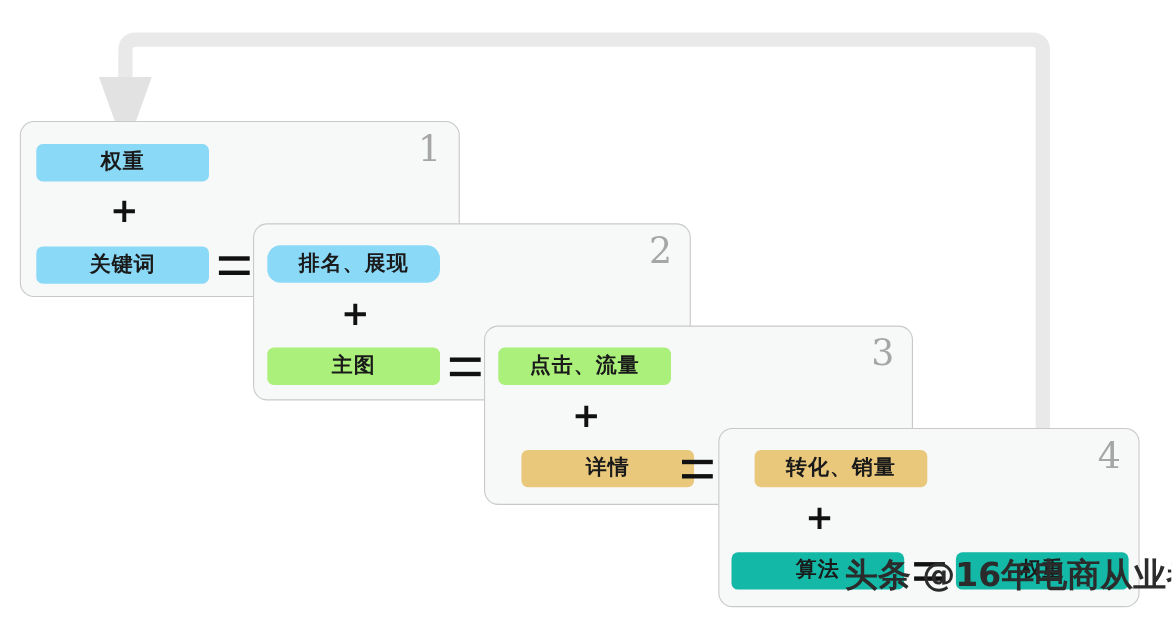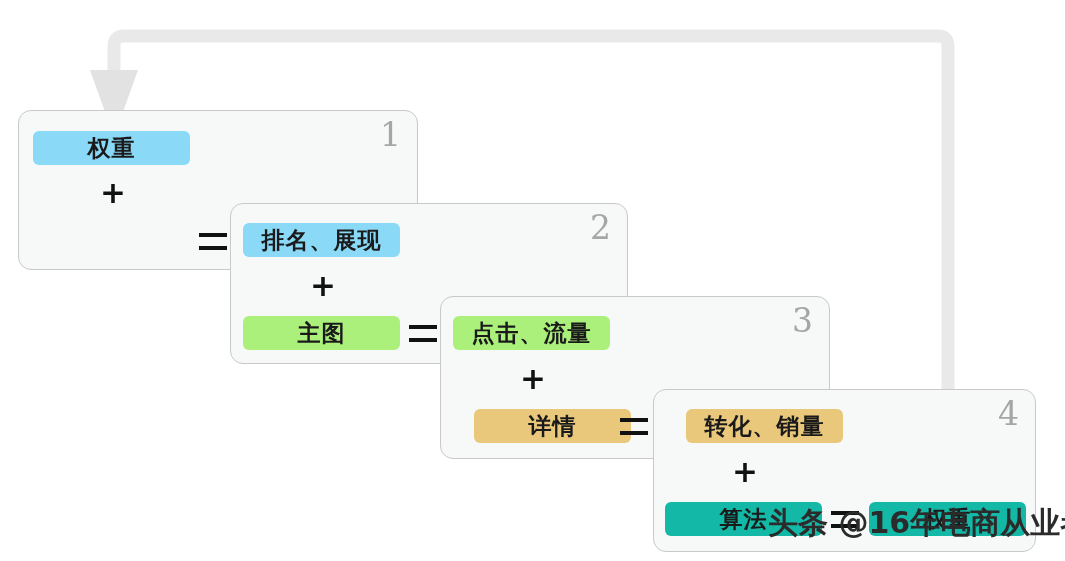--- a/index.html
+++ b/index.html
@@ -50,21 +50,21 @@
   }
 
   
   .chip {
     position: absolute;
     box-sizing: border-box;
     height: 34px;
     line-height: 34px;
     text-align: center;
     border-radius: 6px;
-    font-size: 23px;
+    font-size: 19px;
     font-weight: 700;
     color: #1a1a1a;
     letter-spacing: 1px;
     white-space: nowrap;
     z-index: 5;
   }
   .chip.blue   { background: #8ad9f7; }
   .chip.green  { background: #aaf07b; }
   .chip.orange { background: #e9c87c; margin-left: 21px; }
   .chip.red    { background: #14b8a6; }
@@ -125,26 +125,27 @@
     <polygon points="114,137 90,70 138,70" fill="#e2e2e2"></polygon>
 
     <ellipse cx="948" cy="500" rx="14" ry="7" fill="#ececec"></ellipse>
   </svg>
 
   <div class="step-card" style="left:18px; top:110px; width:400px; height:160px;">
     <span class="step-number">1</span>
   </div>
   <div class="chip blue" style="left:33px; top:131px; width:157px;">权重</div>
   <div class="op-plus" style="left:100px; top:177px;">+</div>
+  <div class="chip blue" style="left:33px; top:224px; width:157px;">关键词</div>
   <div class="op-equals" style="left:199px; top:233px;"></div>
 
   <div class="step-card" style="left:230px; top:203px; width:398px; height:161px;">
     <span class="step-number">2</span>
   </div>
-  <div class="chip blue" style="left:243px; top:223px; width:157px;">排名、展现</div>
+  <div class="chip blue" style="left:243px; top:223px; width:157px;border-radius:12px;">排名、展现</div>
   <div class="op-plus" style="left:310px; top:270px;">+</div>
   <div class="chip green" style="left:243px; top:316px; width:157px;">主图</div>
   <div class="op-equals" style="left:409px; top:325px;"></div>
 
   <div class="step-card" style="left:440px; top:296px; width:390px; height:163px;">
     <span class="step-number">3</span>
   </div>
   <div class="chip green" style="left:453px; top:316px; width:157px;">点击、流量</div>
   <div class="op-plus" style="left:520px; top:363px;">+</div>
   <div class="chip orange" style="left:453px; top:409px; width:157px;">详情</div>

